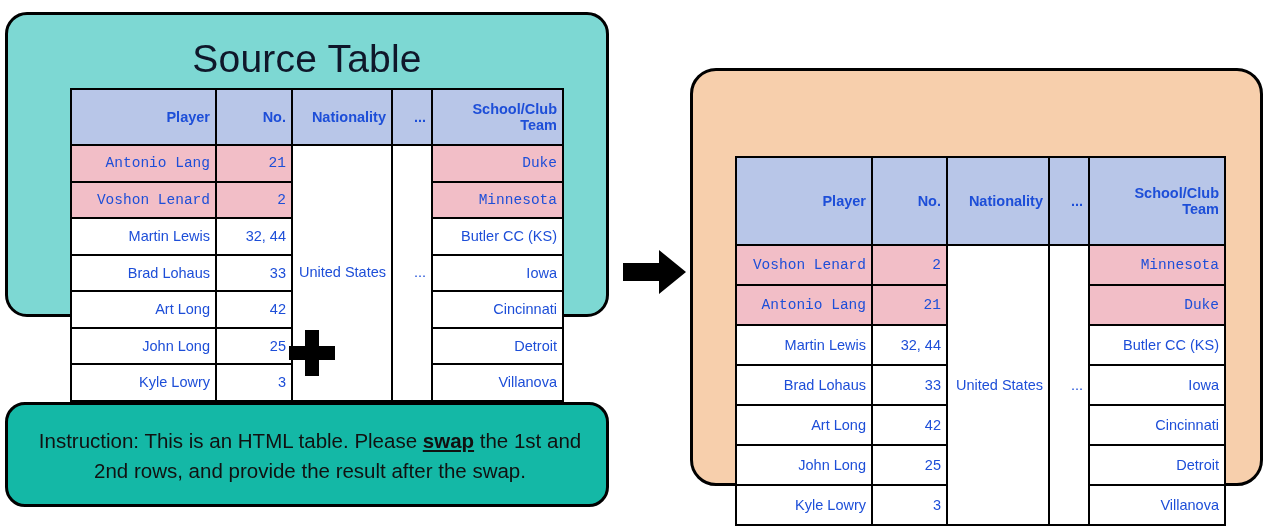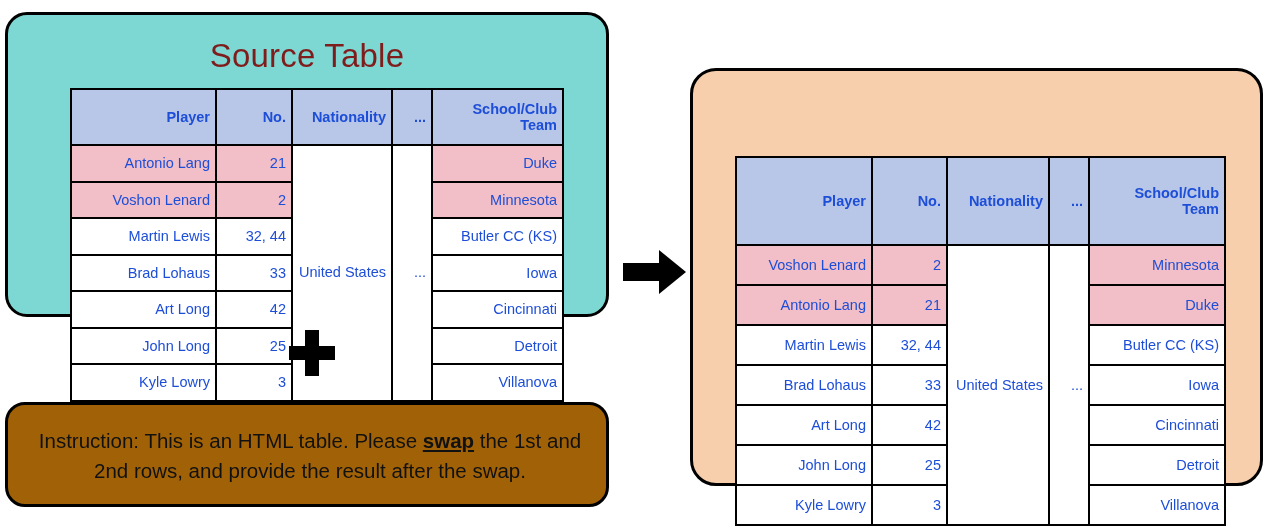--- a/index.html
+++ b/index.html
@@ -36,31 +36,31 @@
     width: 573px;
     height: 418px;
     background: #F7CFAC;
     border-radius: 26px;
   }
   .panel-instruction {
     left: 5px;
     top: 402px;
     width: 604px;
     height: 105px;
-    background: #a16207;
+    background: #14b8a6;
     border-radius: 20px;
   }
 
   
   .panel-title {
     text-align: center;
-    font-size: 33px;
+    font-size: 39px;
     font-weight: 400;
     letter-spacing: 0.2px;
-    color: #7f1d1d;
+    color: #0f172a;
     line-height: 1;
   }
   .panel-source .panel-title { margin-top: 24px; }
   .panel-target .panel-title { margin-top: 28px; }
 
   
   table.grid {
     border-collapse: collapse;
     table-layout: fixed;
     background: #ffffff;
@@ -71,21 +71,21 @@
     vertical-align: middle;
     font-weight: 400;
     color: #1d4ed8;
     padding: 5px;
   }
   table.grid th {
     background: #B8C6E8;
     font-weight: bold;
     line-height: 1.12;
   }
-  td.pink { background: #F2BEC7; }
+  td.pink { background: #F2BEC7; font-family: Liberation Mono, monospace; }
   td.plain { background: #ffffff; }
   td.merged { background: #ffffff; line-height: 1.15; border-radius: 7px; }
 
   
   .tbl-source {
     position: absolute;
     left: 62px;
     top: 73px;
     width: 492px;
     font-size: 14.5px;

